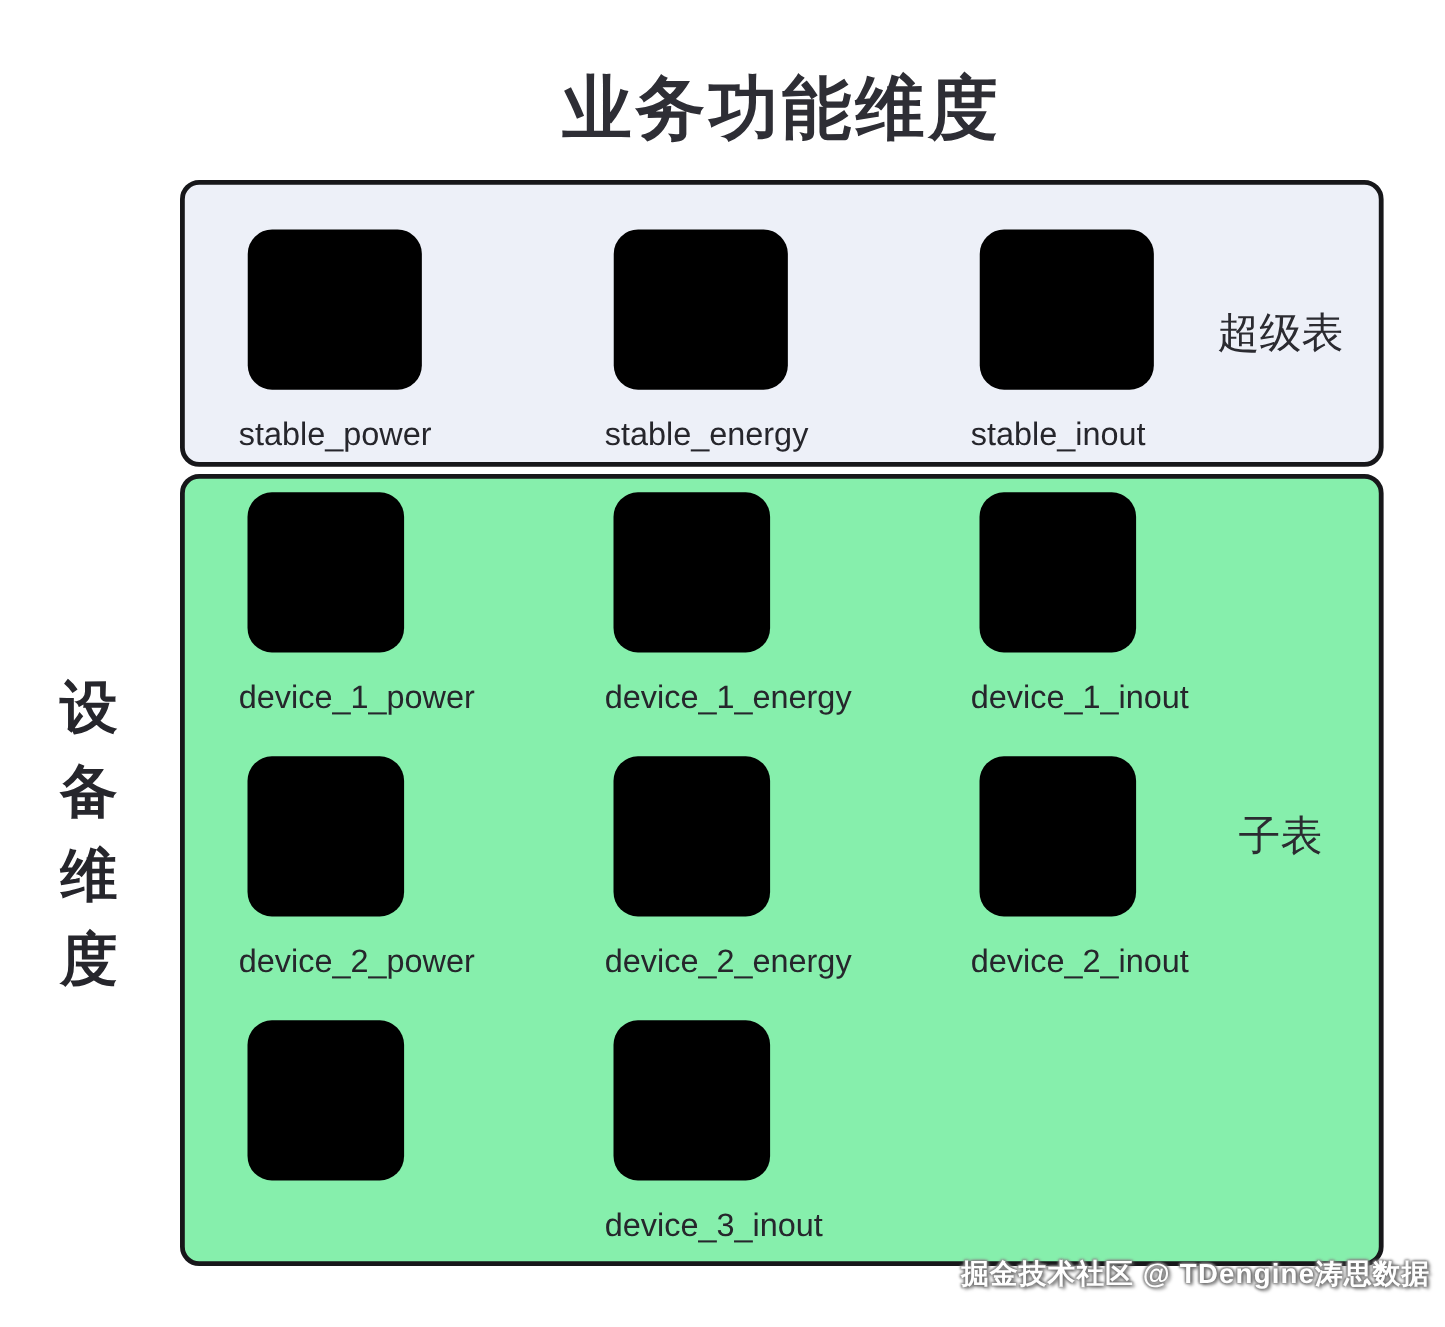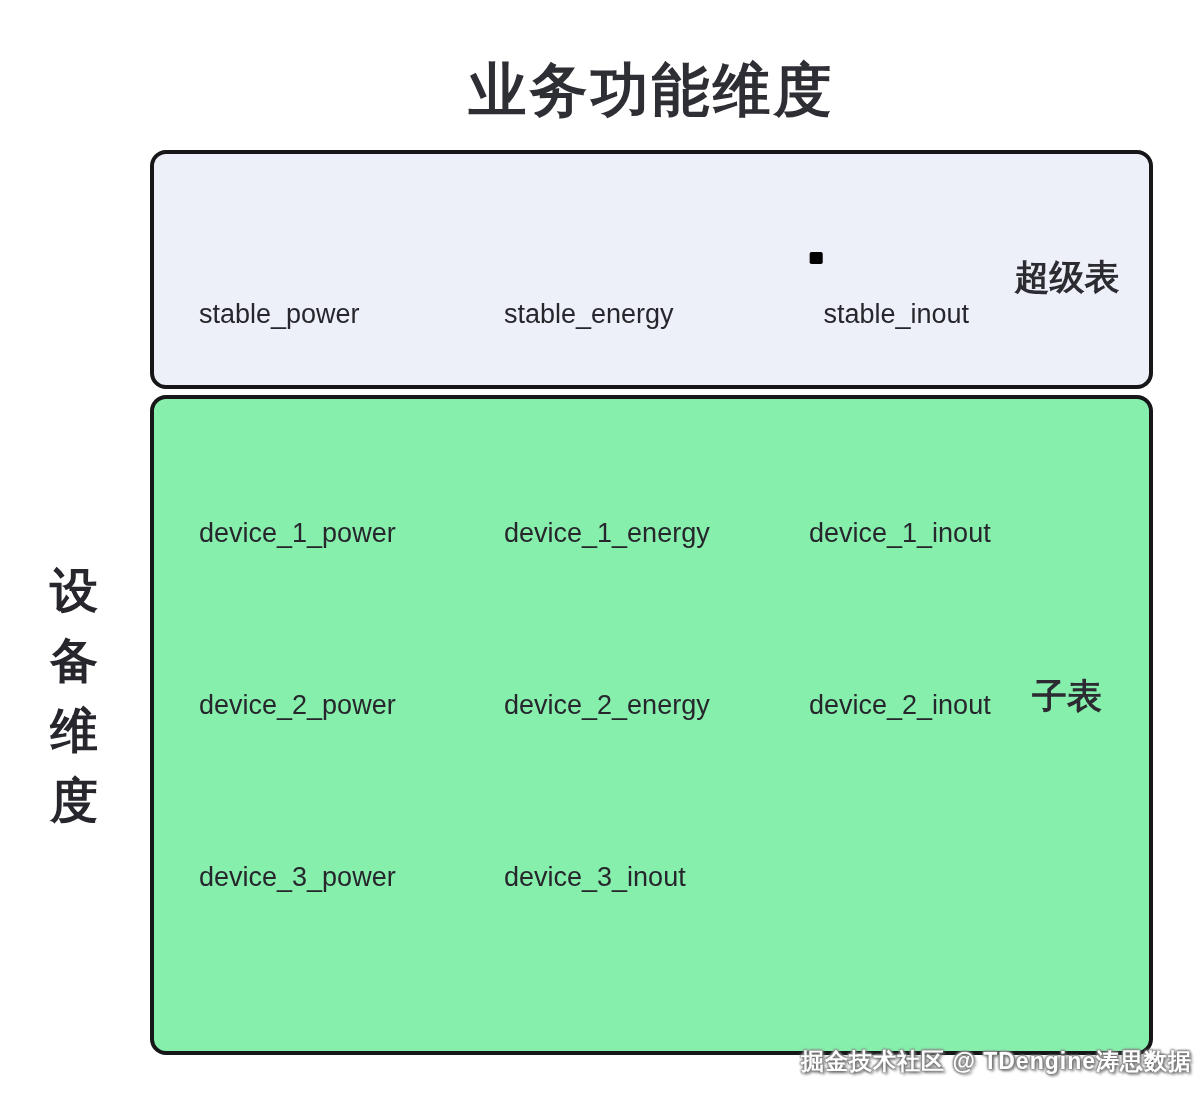--- a/index.html
+++ b/index.html
@@ -32,34 +32,34 @@
   .panels { position: absolute; left: 150px; top: 150px; width: 1003px; }
   .panel {
     position: relative;
     width: 1003px;
     border: 4px solid #17171a;
     border-radius: 16px;
   }
   .panel-super { height: 239px; background: #edf0f8; padding: 30px 0 0 45px; }
   .panel-sub   { height: 660px; background: #86efac; margin-top: 6px; padding: 4px 0 0 45px; }
   .icon-row { display: flex; gap: 145px; margin-bottom: 24px; }
-  .cell { width: 160px; display: flex; flex-direction: row; align-items: flex-end; }
+  .cell { width: 160px; display: flex; flex-direction: column; align-items: flex-start; }
   .table-icon { display: block; }
   .super-icon { width: 160px; height: 148px; }
   .sub-icon   { width: 145px; height: 148px; }
   .cell-label {
     margin-top: 12px; height: 36px; line-height: 36px;
     font-size: 27px; color: #26262c;
     white-space: nowrap; text-align: center;
   }
   .side-label {
     position: absolute;
     right: 26px; width: 112px;
     text-align: center;
-    font-size: 35px; font-weight: 700;
+    font-size: 35px; font-weight: 400;
     color: #2b2b31;
     white-space: nowrap;
   }
   .side-label-super { top: 100px; }
   .side-label-sub   { top: 274px; }
   .watermark {
     position: absolute;
     right: 12px; top: 1046px;
     font-size: 23px; font-weight: 700;
     letter-spacing: 1px;
@@ -166,21 +166,20 @@
           </svg>
         <div class="cell-label">device_2_inout</div>
       </div>
     </div>
 
     <div class="icon-row">
       <div class="cell">
         <svg class="table-icon sub-icon" viewBox="0 0 100 102">
             <use href="#tpl-sub-icon"></use>
           </svg>
-        <div class="cell-label">device_3_power</div>
       </div>
       <div class="cell">
         <svg class="table-icon sub-icon" viewBox="0 0 100 102">
             <use href="#tpl-sub-icon"></use>
           </svg>
         <div class="cell-label">device_3_inout</div>
       </div>
     </div>
 
     <div class="side-label side-label-sub">子表</div>

